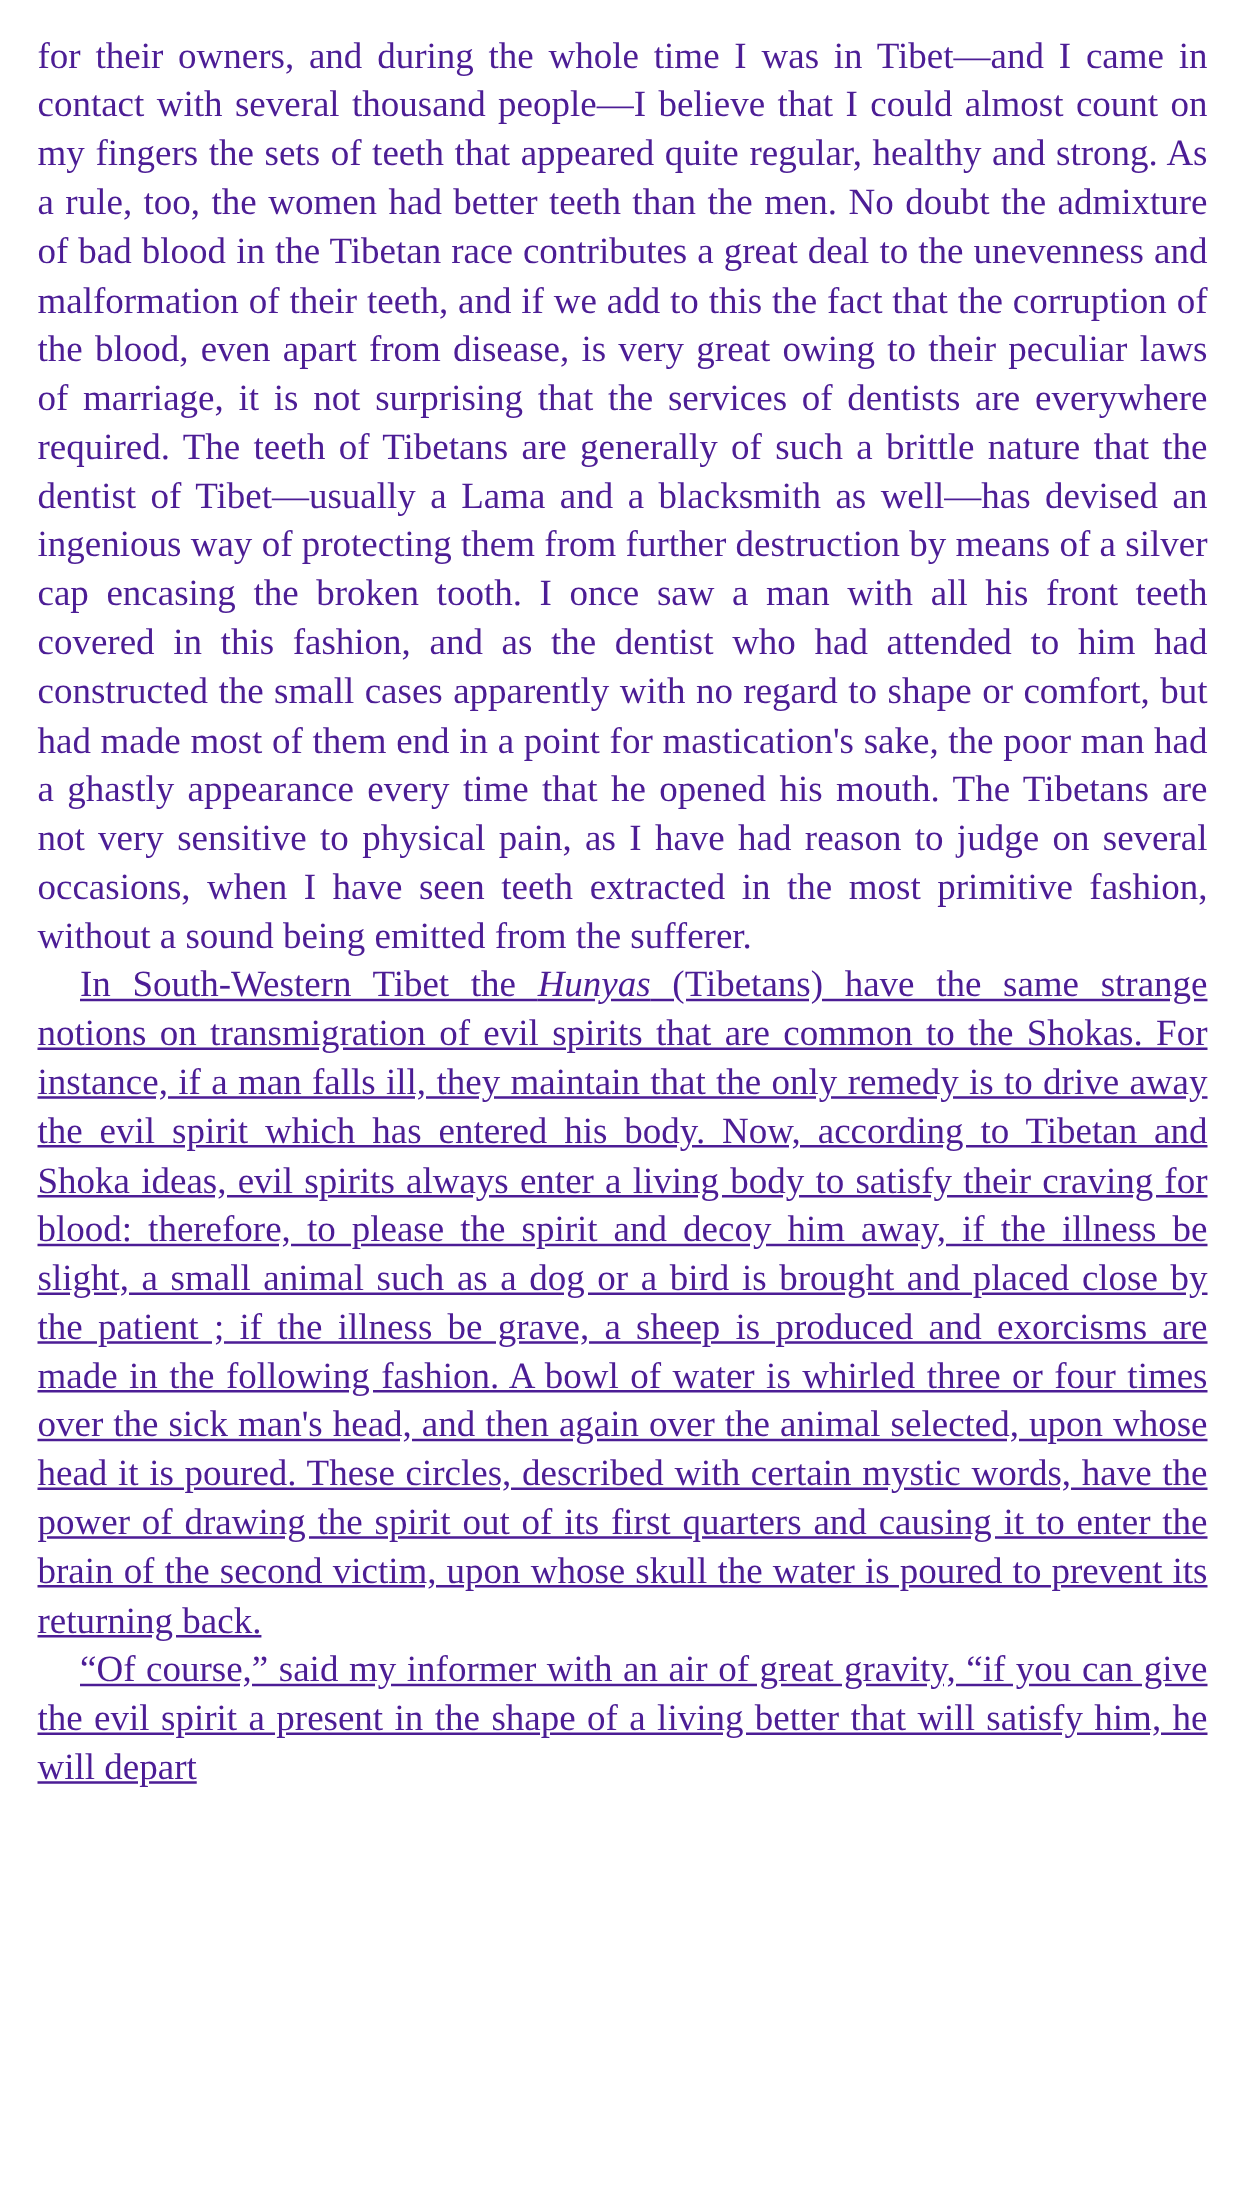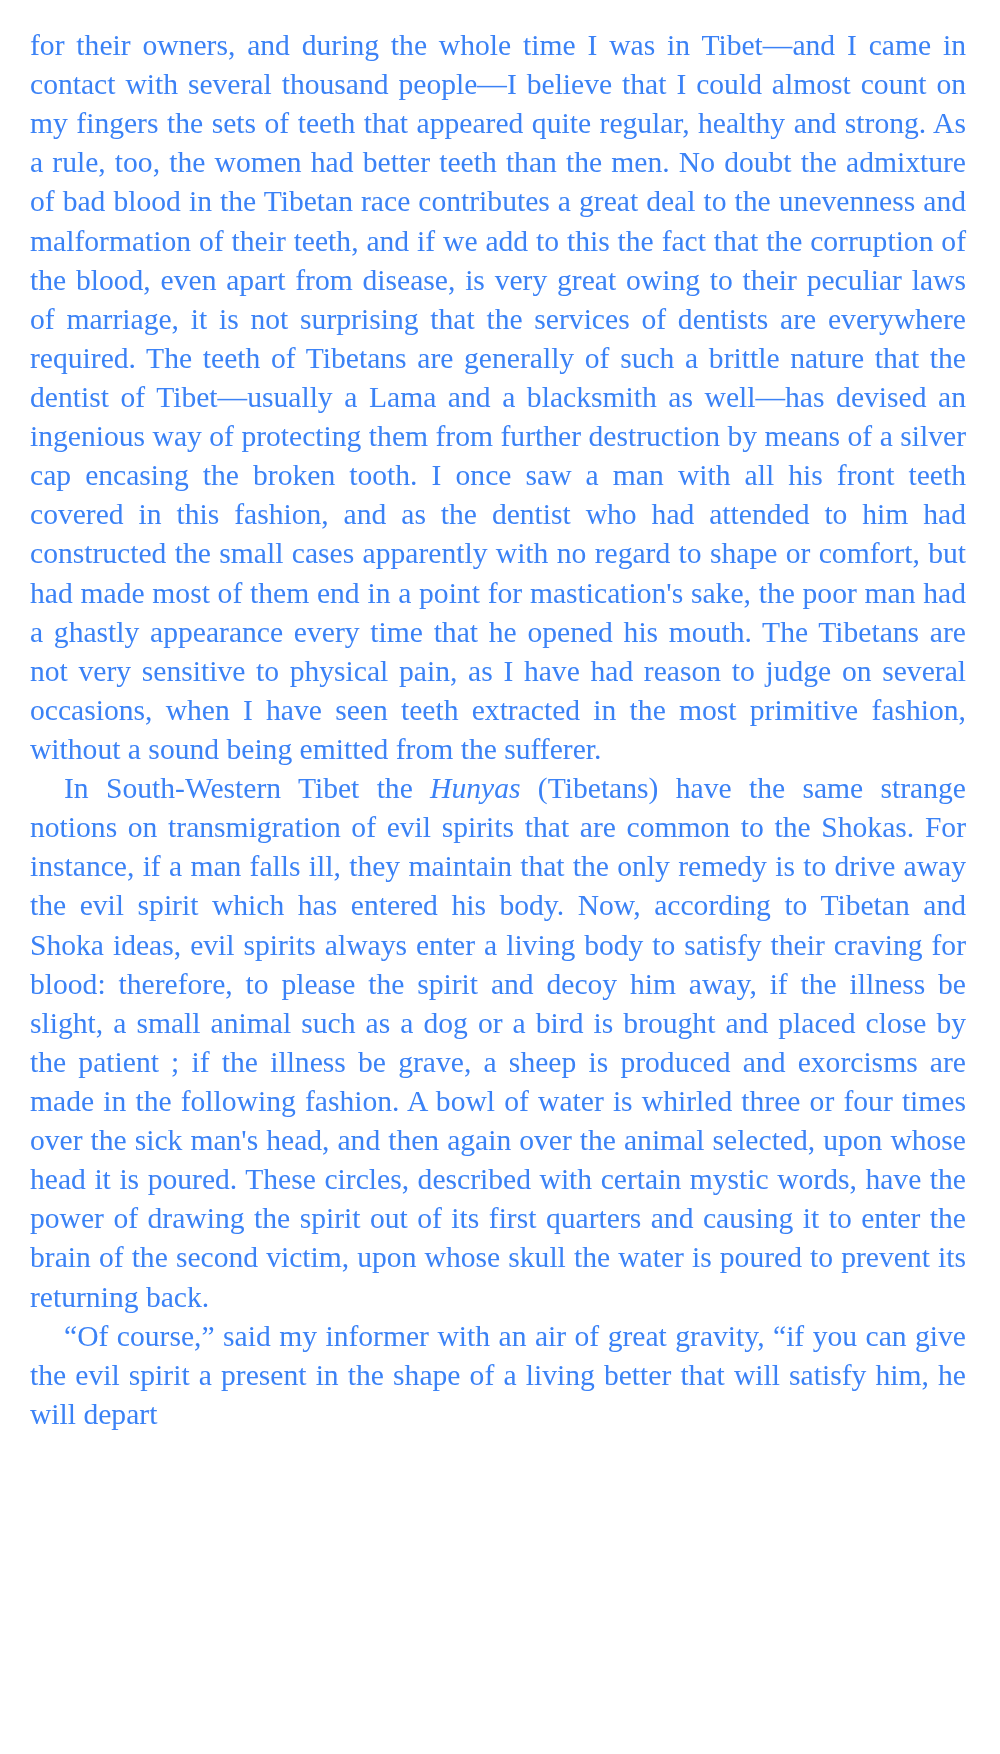--- a/index.html
+++ b/index.html
@@ -38,29 +38,30 @@
     font-size: 30px;
     letter-spacing: 0.5px;
     color: #111;
     padding-left: 10px;
   }
   .body-text {
     font-size: 29.6px;
     line-height: 1.322;
     text-align: justify;
     text-justify: inter-word;
-    color: #3b82f6;
+    color: #4c1d95;
     -webkit-font-smoothing: none;
   }
   .body-text p {
     margin: 0;
     text-indent: 0;
   }
   .body-text p.indent {
     text-indent: 34px;
+    text-decoration: underline;
   }
   .body-text p + p {
     margin-top: 0;
   }
   em {
     font-style: italic;
   }
   
   .page::after {
     content: "";

